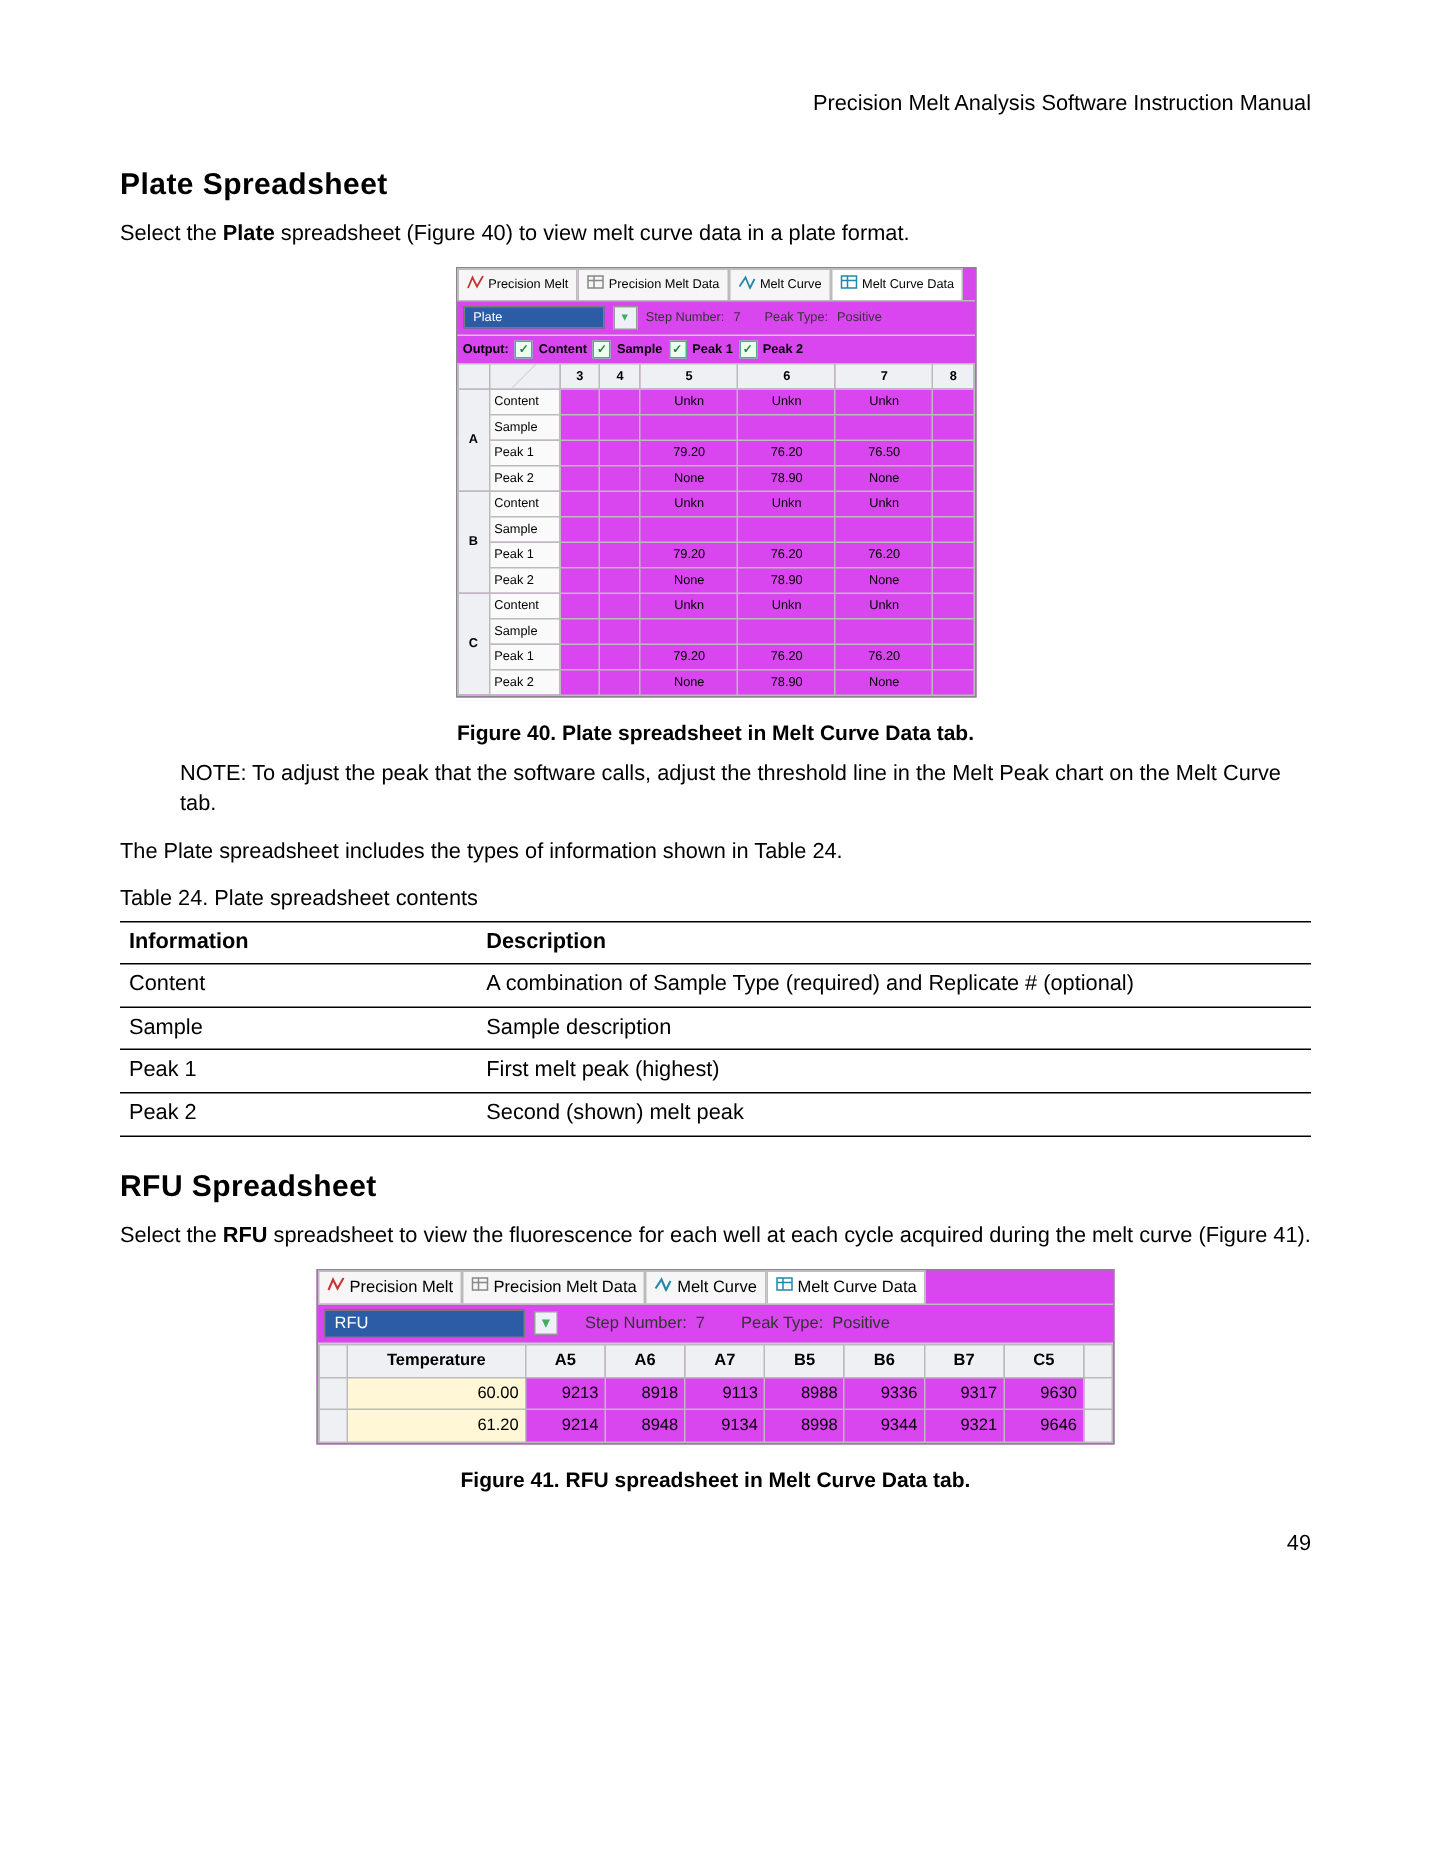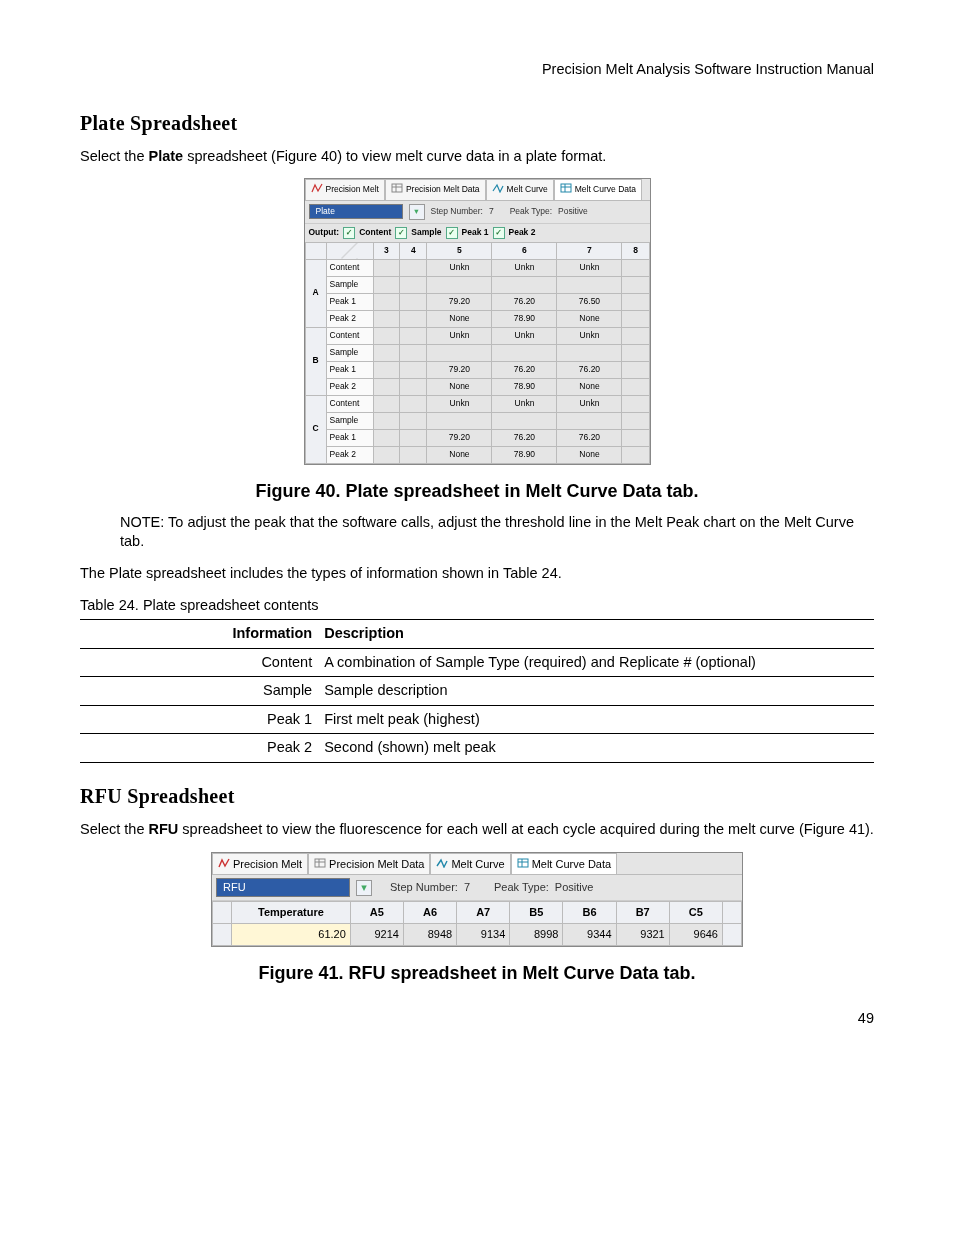--- a/index.html
+++ b/index.html
@@ -6,34 +6,34 @@
     font-family: Arial, Helvetica, sans-serif;
     font-size: 14.5px;
     color: #000;
     margin: 0;
     padding: 60px 80px 40px 80px;
     width: 954px;
     box-sizing: border-box;
     line-height: 1.35;
   }
   .right-header { text-align: right; font-size: 14.5px; margin-bottom: 30px; }
-  h2.sect { font-family: Liberation Serif, serif; font-weight: 900; font-size: 20px; margin: 18px 0 10px 0; letter-spacing: 0.3px; }
+  h2.sect { font-family: Liberation Sans, sans-serif; font-weight: 900; font-size: 20px; margin: 18px 0 10px 0; letter-spacing: 0.3px; }
   p.body { margin: 6px 0 12px 0; }
-  .fig-caption { text-align:center; font-weight:bold; font-size:18px; margin:14px 0 10px 0; }
+  .fig-caption { text-align:center; font-weight:bold; font-size:14px; margin:14px 0 10px 0; }
   .note { margin: 6px 0 12px 40px; }
   .tab-title { font-weight:normal; margin: 8px 0 4px 0; }
 
   
   table.info { border-collapse: collapse; width: 100%; margin-bottom: 20px; }
   table.info th, table.info td { border-top: 1px solid #000; border-bottom: 1px solid #000; padding: 4px 6px; text-align:left; font-size:14.5px; vertical-align: top; }
   table.info th { font-weight:bold; }
-  table.info .col1 { width: 30%; text-align: right; }
+  table.info .col1 { width: 30%; }
 
   
-  .ss-frame { border:1px solid #888; margin: 10px auto 4px auto; background:#e5e5e5; }
+  .ss-frame { border:1px solid #888; margin: 10px auto 4px auto; background:#d946ef; }
   .ss1 { width: 345px; font-size: 8.5px; }
   .ss2 { width: 530px; font-size: 11px; }
 
   .tabbar { display:flex; border-bottom: 1px solid #bbb; }
   .tabbar .tab { display:flex; align-items:center; gap:3px; padding:3px 5px; border:1px solid #bbb; border-bottom:none; background:#f6f6f6; }
   .tabbar .tab.active { background:#fff; }
   .tab svg { width:12px; height:10px; }
 
   .selrow { display:flex; align-items:center; gap:6px; padding:3px 4px; border-bottom:1px solid #ccc; }
   .selbox { background:#2d5ca6; color:#fff; padding:1px 6px; border:1px solid #7a7a7a; }
@@ -346,20 +346,32 @@
           <th class="">B5</th>
           <th class="">B6</th>
           <th class="">B7</th>
           <th class="">C5</th>
           <th class="left-gutter"></th>
         </tr>
       </thead>
       <tbody>
         <tr>
           <td class="left-gutter"></td>
+          <td class="temp temp-hl">60.00</td>
+          <td class="">9213</td>
+          <td class="">8918</td>
+          <td class="">9113</td>
+          <td class="">8988</td>
+          <td class="">9336</td>
+          <td class="">9317</td>
+          <td class="">9630</td>
+          <td class="left-gutter"></td>
+        </tr>
+        <tr>
+          <td class="left-gutter"></td>
           <td class="temp temp-hl">61.20</td>
           <td class="">9214</td>
           <td class="">8948</td>
           <td class="">9134</td>
           <td class="">8998</td>
           <td class="">9344</td>
           <td class="">9321</td>
           <td class="">9646</td>
           <td class="left-gutter"></td>
         </tr>

